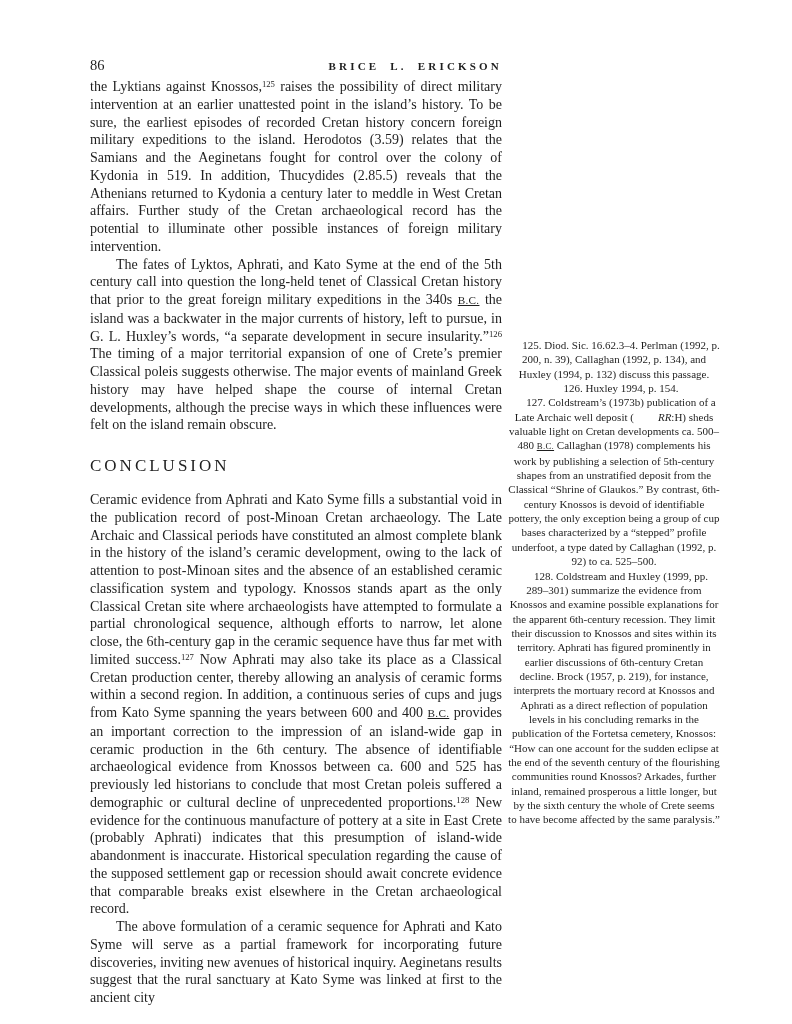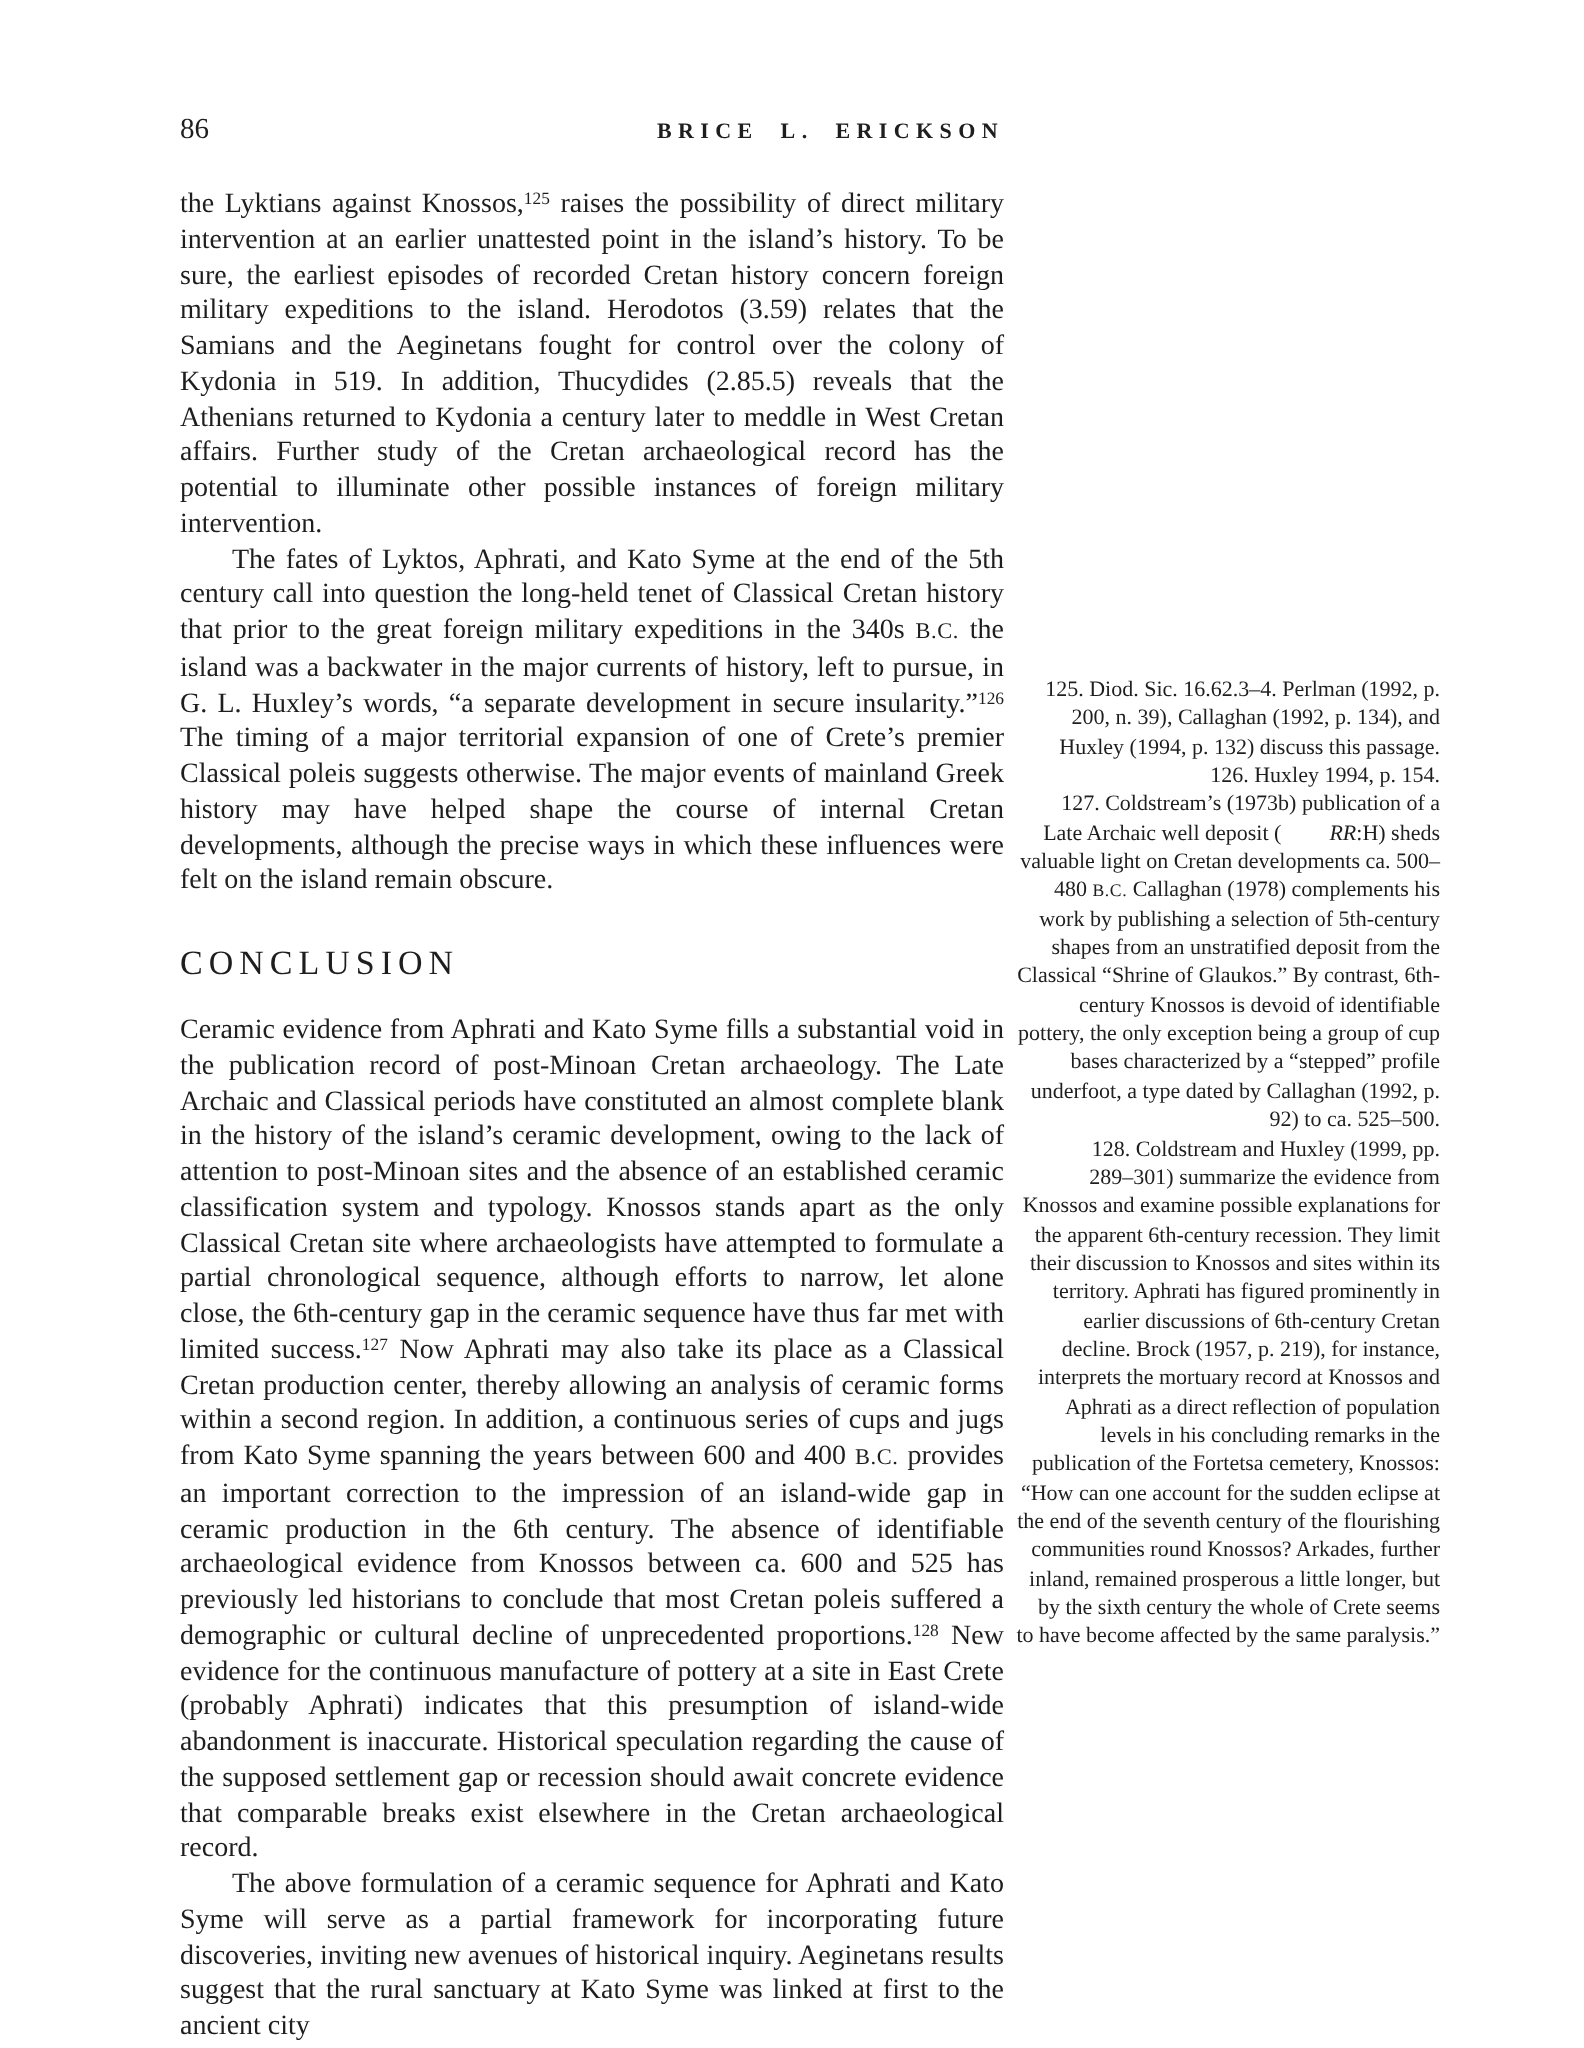--- a/index.html
+++ b/index.html
@@ -32,21 +32,21 @@
   .rhead {
     font-size: 11px;
     font-weight: bold;
     letter-spacing: 3.2px;
     word-spacing: 5px;
     text-align: right;
   }
   .main-col {
     position: absolute;
     left: 90px;
-    top: 94px;
+    top: 78px;
     width: 412px;
   }
   .main-col p {
     margin: 0;
     font-size: 14px;
     line-height: 17.75px;
     text-align: justify;
   }
   .main-col p.ind {
     text-indent: 26px;
@@ -62,30 +62,30 @@
     position: absolute;
     left: 508px;
     top: 338px;
     width: 212px;
   }
   .notes-col p {
     margin: 0;
     font-size: 11px;
     line-height: 14.35px;
     text-indent: 14px;
-    text-align: right;
+    text-align: center;
   }
   sup {
     font-size: 0.62em;
     line-height: 0;
     vertical-align: baseline;
     position: relative;
     top: -0.45em;
   }
-  .sc { font-size: 0.8em; letter-spacing: 0.3px; }
+  .sc { font-size: 0.8em; letter-spacing: 0.3px; text-decoration: underline; }
   .it { font-style: italic; margin-left: 24px; }
 </style>
 </head>
 <body>
 
 <div class="page">
   <div class="running-header">
     <span class="pgnum">86</span>
     <span class="rhead">BRICE L. ERICKSON</span>
   </div>

